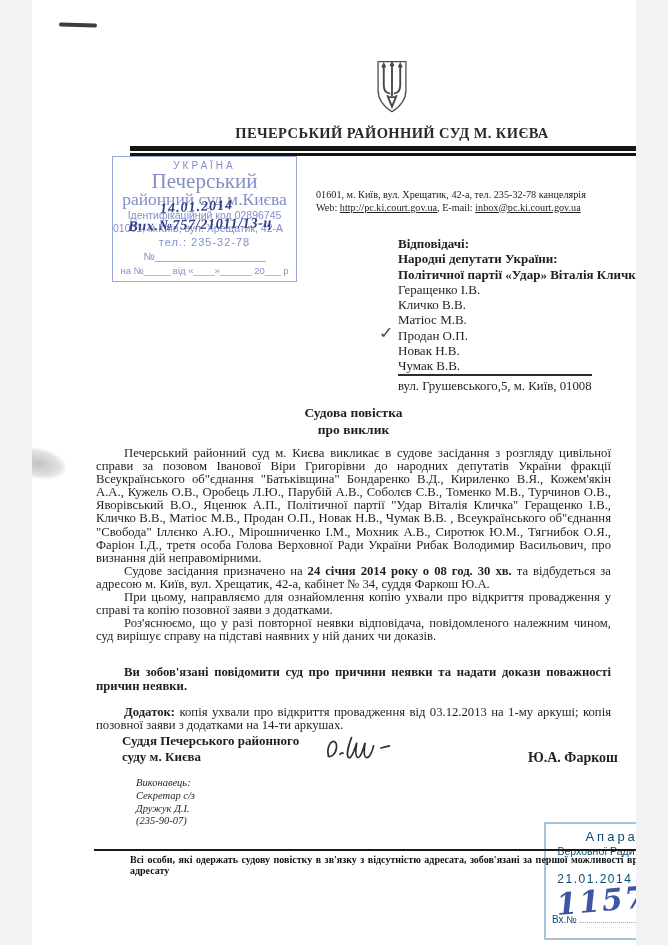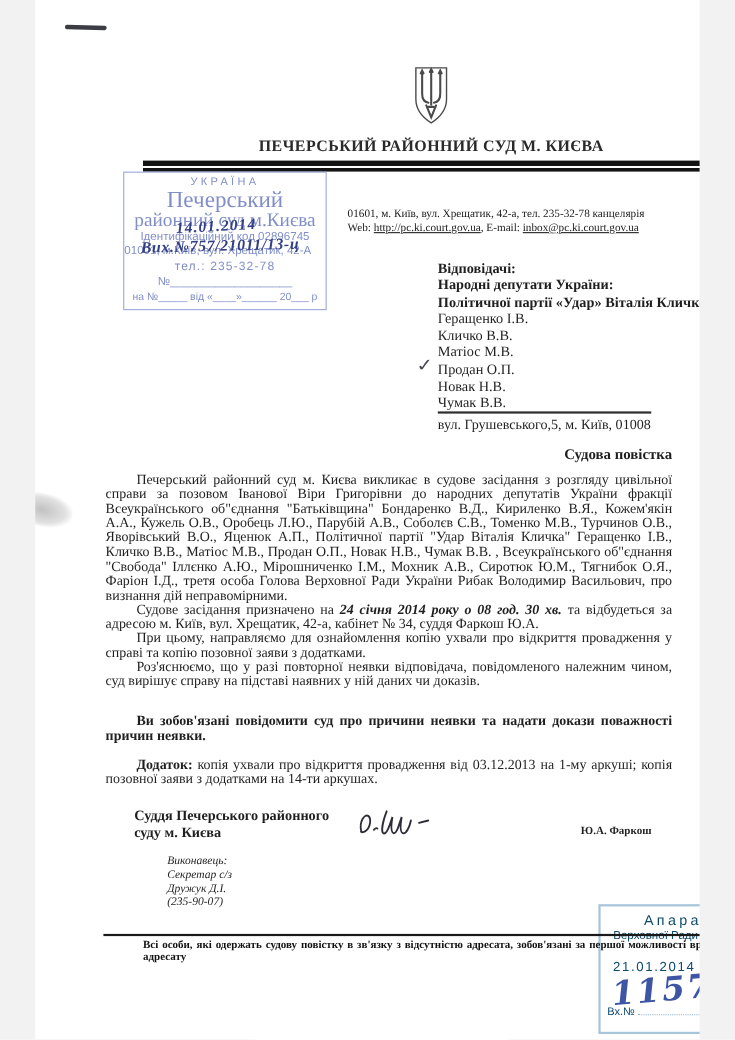--- a/index.html
+++ b/index.html
@@ -41,31 +41,31 @@
   .contact .u{text-decoration:underline;}
   
   .respondents{left:366px;top:236px;width:260px;font-size:13px;line-height:15.3px;}
   .respondents .b{font-weight:bold;}
   .resp-row{position:relative;}
   .check{position:absolute;left:-18px;top:-2px;font-size:15px;font-weight:normal;color:#4a4a55;transform:rotate(-6deg) scaleX(1.25);}
   .resp-divider{left:366px;top:374px;width:194px;height:1.5px;background:#2d2d2d;}
   .resp-address{left:366px;top:379px;font-size:12.8px;}
   
   .body-col{left:64px;top:404px;width:515px;font-size:12.7px;line-height:13.1px;text-align:justify;}
-  .body-col h3{margin:0;text-align:right;font-size:13.5px;line-height:17px;font-weight:bold;}
+  .body-col h3{margin:0;text-align:center;font-size:13.5px;line-height:17px;font-weight:bold;}
   .body-col .titlegap{height:9px;}
   .body-col p{margin:0;text-indent:28px;}
   .body-col .bold{font-weight:bold;margin-top:23px;}
-  .body-col .boldital{font-weight:bold;font-style:italic;}
+  .body-col .boldital{font-weight:bold;}
   .body-col .p-attach{margin-top:13px;}
   
   .judge-title{left:90px;top:733px;width:220px;font-size:13px;line-height:15.5px;font-weight:bold;}
   .sig-scrawl{left:288px;top:730px;width:84px;height:36px;}
-  .judge-name{left:496px;top:750px;font-size:10px;font-weight:bold;}
-  .executor{left:120px;top:777px;font-size:10.5px;line-height:12.8px;font-style:italic;}
+  .judge-name{left:496px;top:750px;font-size:14px;font-weight:bold;}
+  .executor{left:104px;top:777px;font-size:10.5px;line-height:12.8px;font-style:italic;}
   
   .footer-divider{left:62px;top:849px;width:560px;height:2px;background:#1a1a1a;z-index:2;}
   .footer-note{left:62px;top:854px;width:560px;font-size:10px;font-weight:bold;word-spacing:1px;z-index:2;color:#111;margin-left:36px;}
   
   .in-stamp{left:512px;top:822px;width:140px;height:114px;border:2px solid #a6c4da;z-index:1;}
   .in-stamp *{color:#0c4a6e;font-family:"Liberation Sans",sans-serif;}
   .in-l1{left:0;top:5px;width:100%;text-align:center;font-size:13px;letter-spacing:3px;}
   .in-l2{left:0;top:21px;width:100%;text-align:center;font-size:10.5px;}
   .in-dt{left:0;top:48px;width:100%;text-align:center;font-size:12px;letter-spacing:1.5px;}
   .in-no{left:6px;top:88px;font-size:10px;}
@@ -123,20 +123,21 @@
     <div class="resp-row"><span>Матіос М.В.</span></div>
     <div class="resp-row"><span class="check">✓</span><span>Продан О.П.</span></div>
     <div class="resp-row"><span>Новак Н.В.</span></div>
     <div class="resp-row"><span>Чумак В.В.</span></div>
   </div>
   <div class="abs resp-divider"></div>
   <div class="abs resp-address">вул. Грушевського,5, м. Київ, 01008</div>
 
   <div class="abs body-col">
     <h3>Судова повістка</h3>
+    <h3>про виклик</h3>
     <div class="titlegap"></div>
     <p>Печерський районний суд м. Києва викликає в судове засідання з розгляду цивільної справи за позовом Іванової Віри Григорівни до народних депутатів України фракції Всеукраїнського об"єднання "Батьківщина"  Бондаренко В.Д., Кириленко В.Я., Кожем'якін А.А., Кужель О.В., Оробець Л.Ю., Парубій А.В., Соболєв С.В., Томенко М.В., Турчинов О.В., Яворівський В.О., Яценюк А.П., Політичної партії "Удар Віталія Кличка" Геращенко І.В., Кличко В.В., Матіос М.В., Продан О.П., Новак Н.В., Чумак В.В. , Всеукраїнського об"єднання "Свобода" Іллєнко А.Ю., Мірошниченко І.М., Мохник А.В., Сиротюк Ю.М., Тягнибок О.Я., Фаріон І.Д., третя особа Голова Верховної Ради України Рибак Володимир Васильович, про визнання дій неправомірними.</p>
     <p><span>Судове засідання призначено на </span><span class="boldital">24 січня 2014 року о 08 год. 30 хв.</span><span> та відбудеться за адресою м. Київ, вул. Хрещатик, 42-а,  кабінет № 34, суддя Фаркош Ю.А.</span></p>
     <p>При цьому, направляємо для ознайомлення копію ухвали про відкриття провадження у справі та копію позовної заяви з додатками.</p>
     <p>Роз'яснюємо, що у разі повторної неявки відповідача, повідомленого належним чином, суд вирішує справу на підставі наявних у ній даних чи доказів.</p>
     <p class="bold">Ви зобов'язані повідомити суд про причини неявки та надати докази поважності причин неявки.</p>
     <p class="p-attach"><span class="bold">Додаток:</span><span> копія ухвали про відкриття провадження від 03.12.2013 на 1-му аркуші; копія позовної заяви з додатками на 14-ти  аркушах.</span></p>
   </div>
 
   <div class="abs judge-title">

